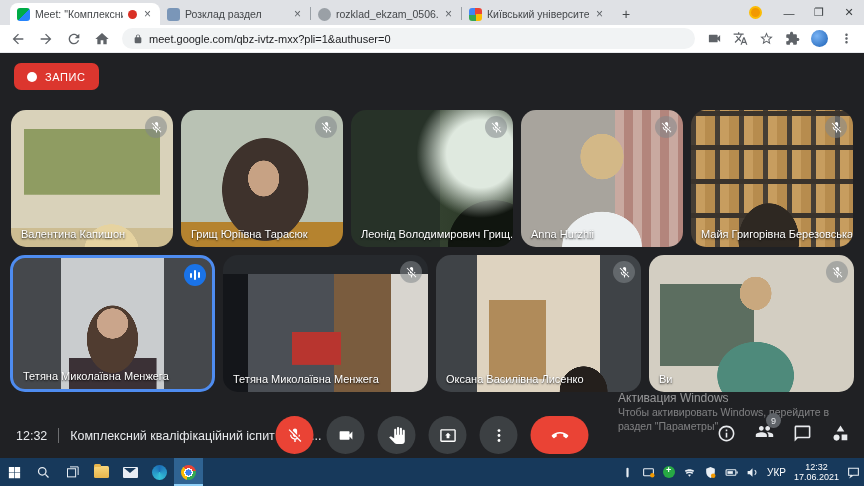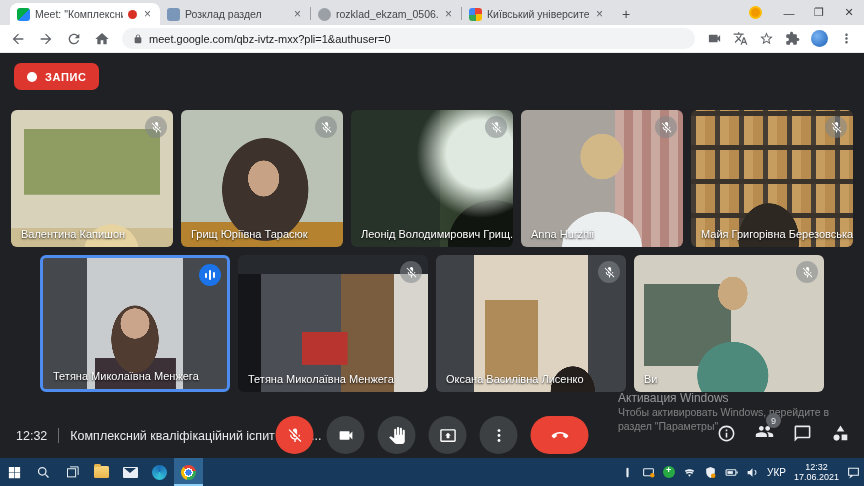--- a/index.html
+++ b/index.html
@@ -28,28 +28,28 @@
   .toolbar { height:28px; background:#fff; display:flex; align-items:center; padding:0 10px; gap:12px; border-bottom:1px solid #e8eaed; }
   .navico { width:16px; height:16px; fill:#5f6368; flex:none; }
   .urlbar { height:21px; flex:1; max-width:585px; background:#f1f3f4; border-radius:11px; display:flex; align-items:center; gap:6px; padding:0 11px; font-size:11px; color:#202124; }
   .urlbar svg { width:10px; height:10px; fill:#5f6368; flex:none; }
   .toolbar-right { margin-left:auto; display:flex; align-items:center; gap:11px; }
   .tico { width:15px; height:15px; fill:#5f6368; }
   .avatar { width:17px; height:17px; border-radius:50%; background:radial-gradient(circle at 35% 35%,#7ab4f5,#1a5fb4); }
 
   
   .meet { position:relative; height:405px; background:#202124; overflow:hidden; }
-  .rec-badge { position:absolute; left:14px; top:10px; height:27px; background:#dc362e; border-radius:7px; display:flex; align-items:center; gap:8px; padding:0 13px; color:#fff; font-size:11px; font-weight:bold; letter-spacing:.6px; }
+  .rec-badge { position:absolute; left:14px; top:10px; height:27px; background:#dc362e; border-radius:7px; display:flex; align-items:center; gap:8px; padding:0 13px; color:#fff; font-size:11px; font-weight:normal; letter-spacing:.6px; }
   .rec-badge .dot { width:10px; height:10px; border-radius:50%; background:#fff; }
 
   .grid { position:absolute; top:57px; left:0; width:864px; }
   .row { display:flex; gap:8px; justify-content:center; margin-bottom:8px; }
-  .tile { position:relative; height:137px; border-radius:6px; overflow:hidden; background:#3c4043; flex:none; }
+  .tile { position:relative; height:137px; border-radius:15px; overflow:hidden; background:#3c4043; flex:none; }
   .row1 .tile { width:162px; }
-  .row2 .tile { width:190px; }
+  .row2 .tile { width:205px; }
   .tile.speaking { border:3px solid #4e8cf0; }
   .pname { position:absolute; left:10px; bottom:7px; font-size:11px; color:#fff; text-shadow:0 1px 2px rgba(0,0,0,.9); white-space:nowrap; }
   .chip { position:absolute; top:6px; right:6px; width:22px; height:22px; border-radius:50%; background:rgba(130,134,138,.55); display:flex; align-items:center; justify-content:center; }
   .chip svg { width:13px; height:13px; fill:#fff; }
   .chip.spk { background:#1a73e8; gap:1.5px; }
   .bar { width:2.5px; background:#fff; border-radius:2px; }
   .b1 { height:5px; } .b2 { height:10px; } .b3 { height:6px; }
 
   
   .t1 { background:

